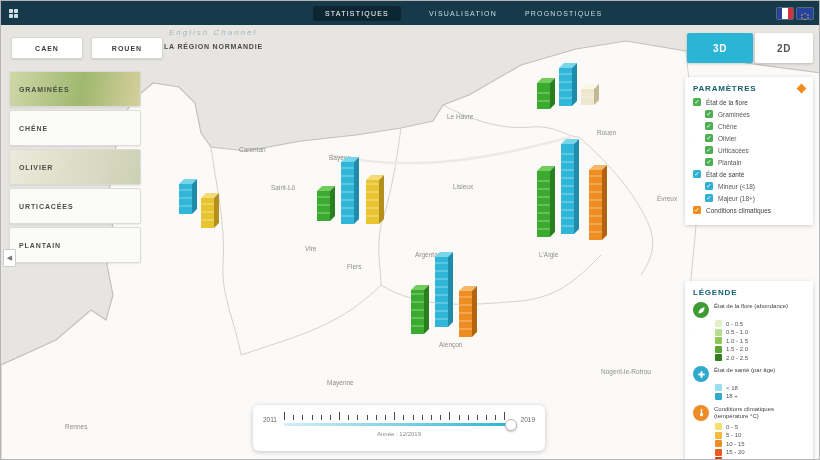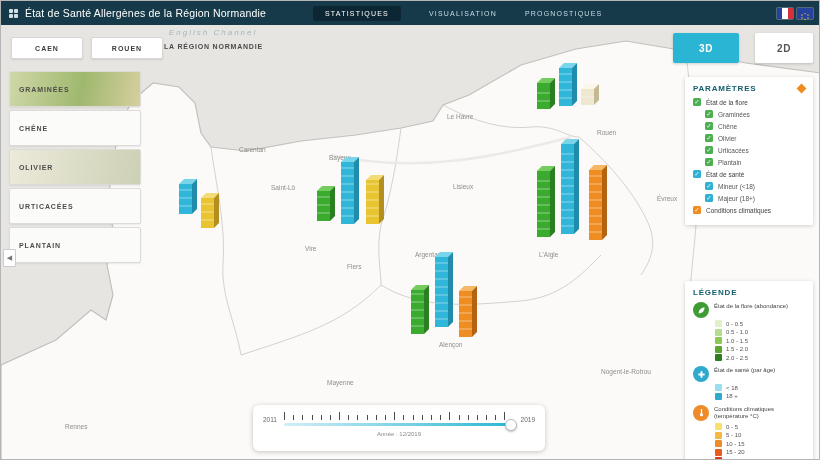--- a/index.html
+++ b/index.html
@@ -40,21 +40,21 @@
   .allergen-item{height:36px;margin-bottom:3px;display:flex;align-items:center;padding-left:9px;
                  font-size:7px;font-weight:bold;letter-spacing:.9px;color:#4c4c48;background:#fbfbf9;
                  border:1px solid #dddbd7;border-radius:2px;box-shadow:0 1px 2px rgba(0,0,0,.07);cursor:pointer;}
   .allergen-item:nth-child(1){background:linear-gradient(100deg,#cfd8a8,#9fb86e 55%,#d6cf9e);}
   .allergen-item:nth-child(3){background:linear-gradient(100deg,#eceadb,#cdd1b4);}
   .collapse-btn{position:absolute;left:2px;top:248px;width:13px;height:18px;background:#fff;
                 border:1px solid #ccc;border-radius:1px;display:flex;align-items:center;
                 justify-content:center;font-size:7px;color:#777;z-index:20;cursor:pointer;}
 
   
-  .view-toggle{position:absolute;right:6px;top:32px;display:flex;gap:16px;z-index:20;}
+  .view-toggle{position:absolute;right:6px;top:32px;display:flex;gap:2px;z-index:20;}
   .view-btn{height:30px;display:flex;align-items:center;justify-content:center;border-radius:2px;
             font-size:10px;font-weight:bold;letter-spacing:.5px;cursor:pointer;
             box-shadow:0 1px 3px rgba(0,0,0,.18);}
   .view-btn.active{width:66px;background:#29b5d3;color:#fff;}
   .view-btn.inactive{width:58px;background:#fff;color:#555;}
 
   .panel{position:absolute;right:6px;width:128px;background:rgba(255,255,255,.96);border-radius:2px;
          box-shadow:0 1px 4px rgba(0,0,0,.18);padding:7px 8px;z-index:20;}
   #params-panel{top:76px;}
   #legend-panel{top:244px;margin-top:36px;}
@@ -96,21 +96,20 @@
 
 <div id="app">
 
   <div class="header">
     <span class="grid-icon">
       <span></span>
         <span></span>
         <span></span>
         <span></span>
     </span>
-    <span class="app-title">État de Santé Allergènes de la Région Normandie</span>
     <div class="nav" id="nav">
         <div class="nav-item active">STATISTIQUES</div>
         <div class="nav-item">VISUALISATION</div>
         <div class="nav-item">PROGNOSTIQUES</div>
       </div>
     <div class="flags">
       <span class="flag flag-fr"></span>
       <span class="flag flag-eu">
         <svg width="16" height="11" viewBox="0 0 16 11">
           <circle cx="8" cy="2.6" r="0.7" fill="#f4cf3a"></circle>

